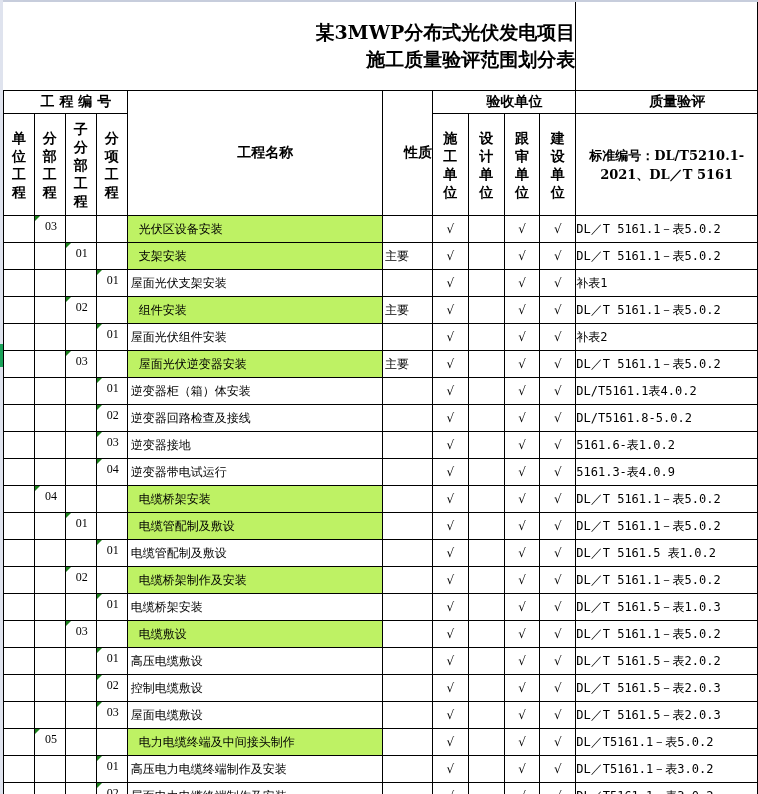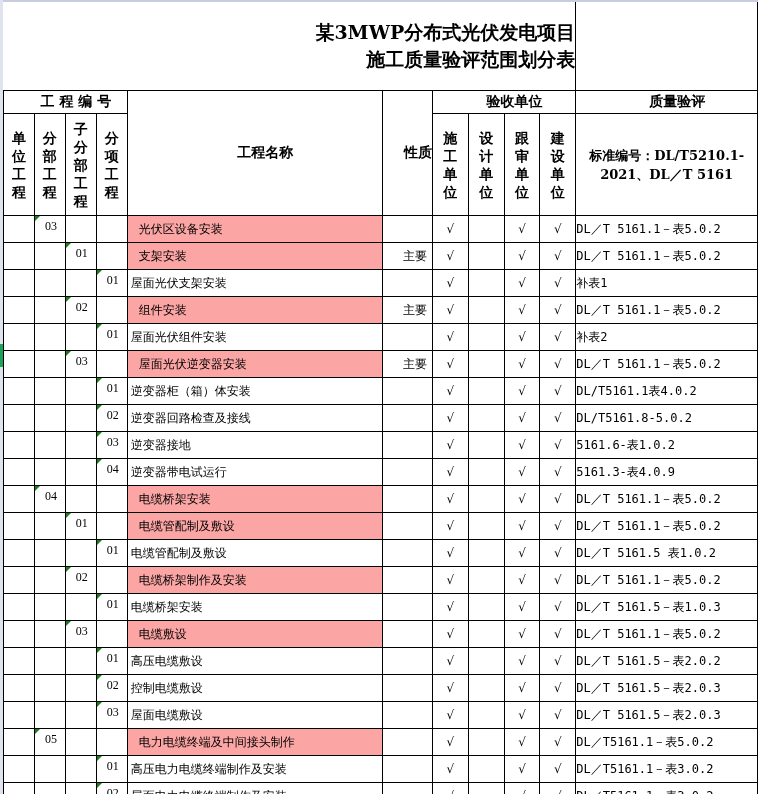--- a/index.html
+++ b/index.html
@@ -12,22 +12,22 @@
   .title-cell{height:88px;text-align:right;font-family:"DejaVu Serif","Liberation Serif",serif;font-weight:bold;font-size:19px;line-height:27px;border-top:none;border-left:none;}
   .title-right{border-top:none;border-left:1px dashed #888;}
   .hdr{font-family:"DejaVu Serif","Liberation Serif",serif;font-weight:bold;font-size:14px;text-align:center;}
   .hdr-row1 td{height:22px;padding-left:21px;}
   .vert{white-space:normal;line-height:18px;width:1em;margin:0 auto;word-break:break-all;}
   .std-hdr{white-space:normal;line-height:19px;font-size:13px;}
   .row td{height:23px;font-size:12px;}
   .code{font-family:"Liberation Serif","DejaVu Serif",serif;font-size:12px;vertical-align:top;padding:3px 0 0 10px;position:relative;}
   .code.tri::before{content:"";position:absolute;left:0;top:0;border-top:5px solid #1a7f1a;border-right:5px solid transparent;}
   .name{padding-left:3px;font-size:12.5px;}
-  .name.grey{background:#fca5a5;padding-left:11px;}
-  .nature{padding-left:20px;font-size:12.5px;}
+  .name.grey{background:#bef264;padding-left:11px;}
+  .nature{padding-left:2px;font-size:12.5px;}
   .chk{text-align:center;font-size:12px;font-style:italic;}
   .std{text-align:left;font-family:"DejaVu Sans Mono","Liberation Mono",monospace;font-size:11.5px;border-left:1px dashed #888;}
   .dash-left{border-left:1px dashed #888;}
   .row-marker{position:absolute;left:0;width:3px;height:23px;background:#1aa35a;}
 </style>
 </head>
 <body>
 
 <div class="top-gutter"></div>
 <div class="left-gutter"></div>

